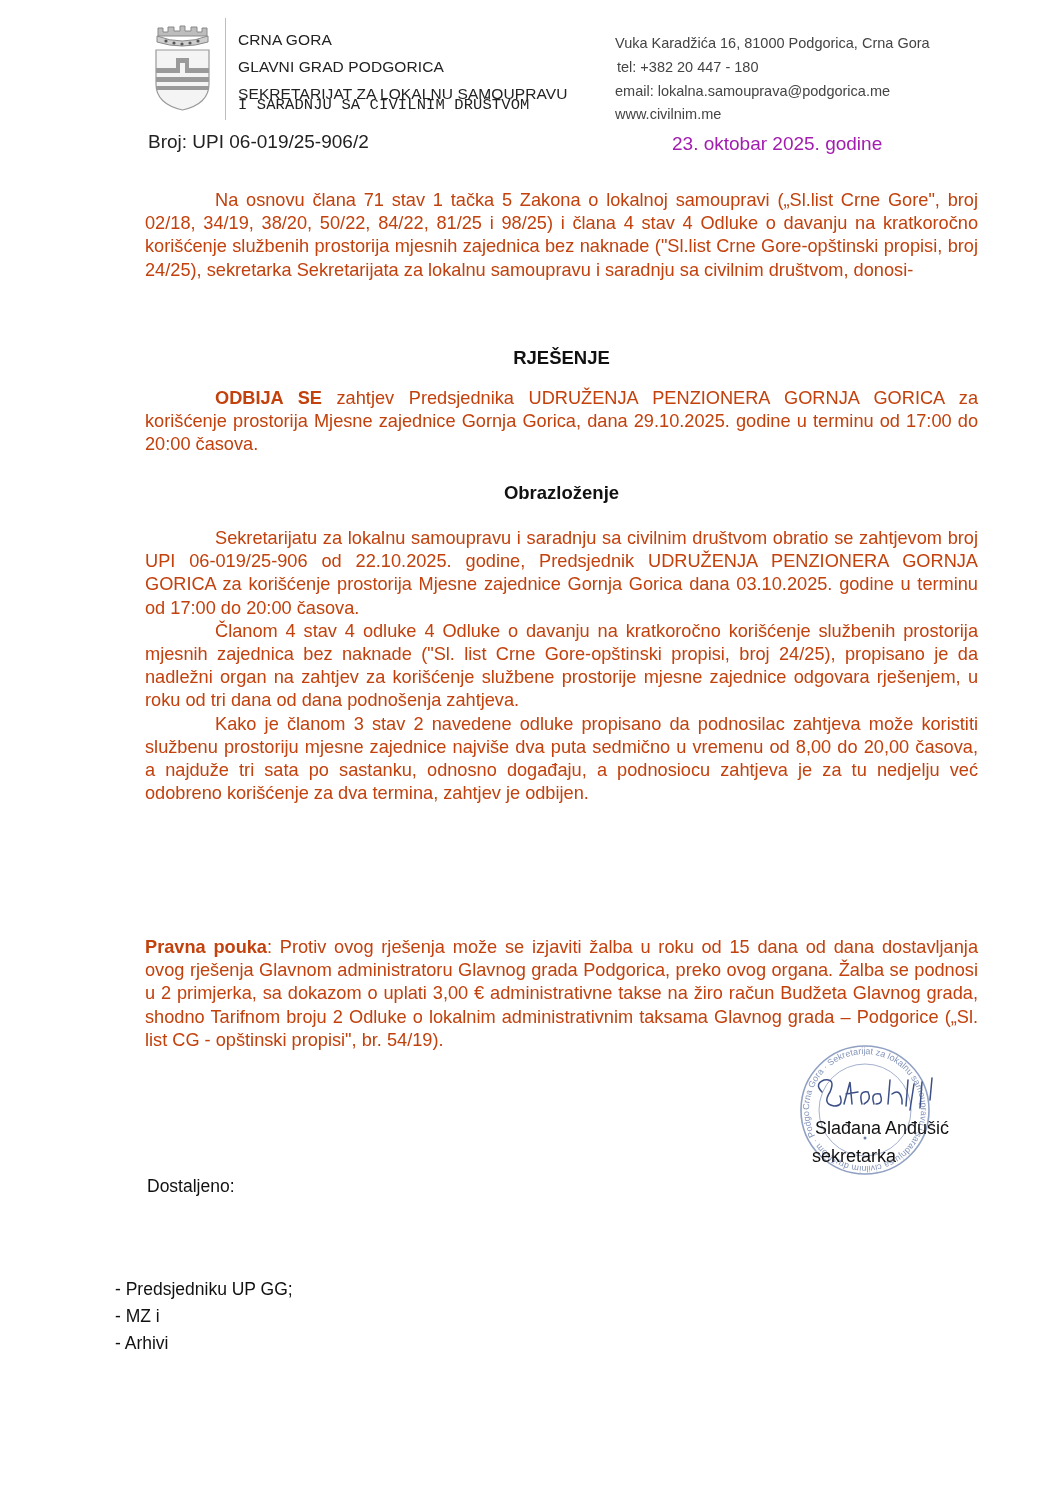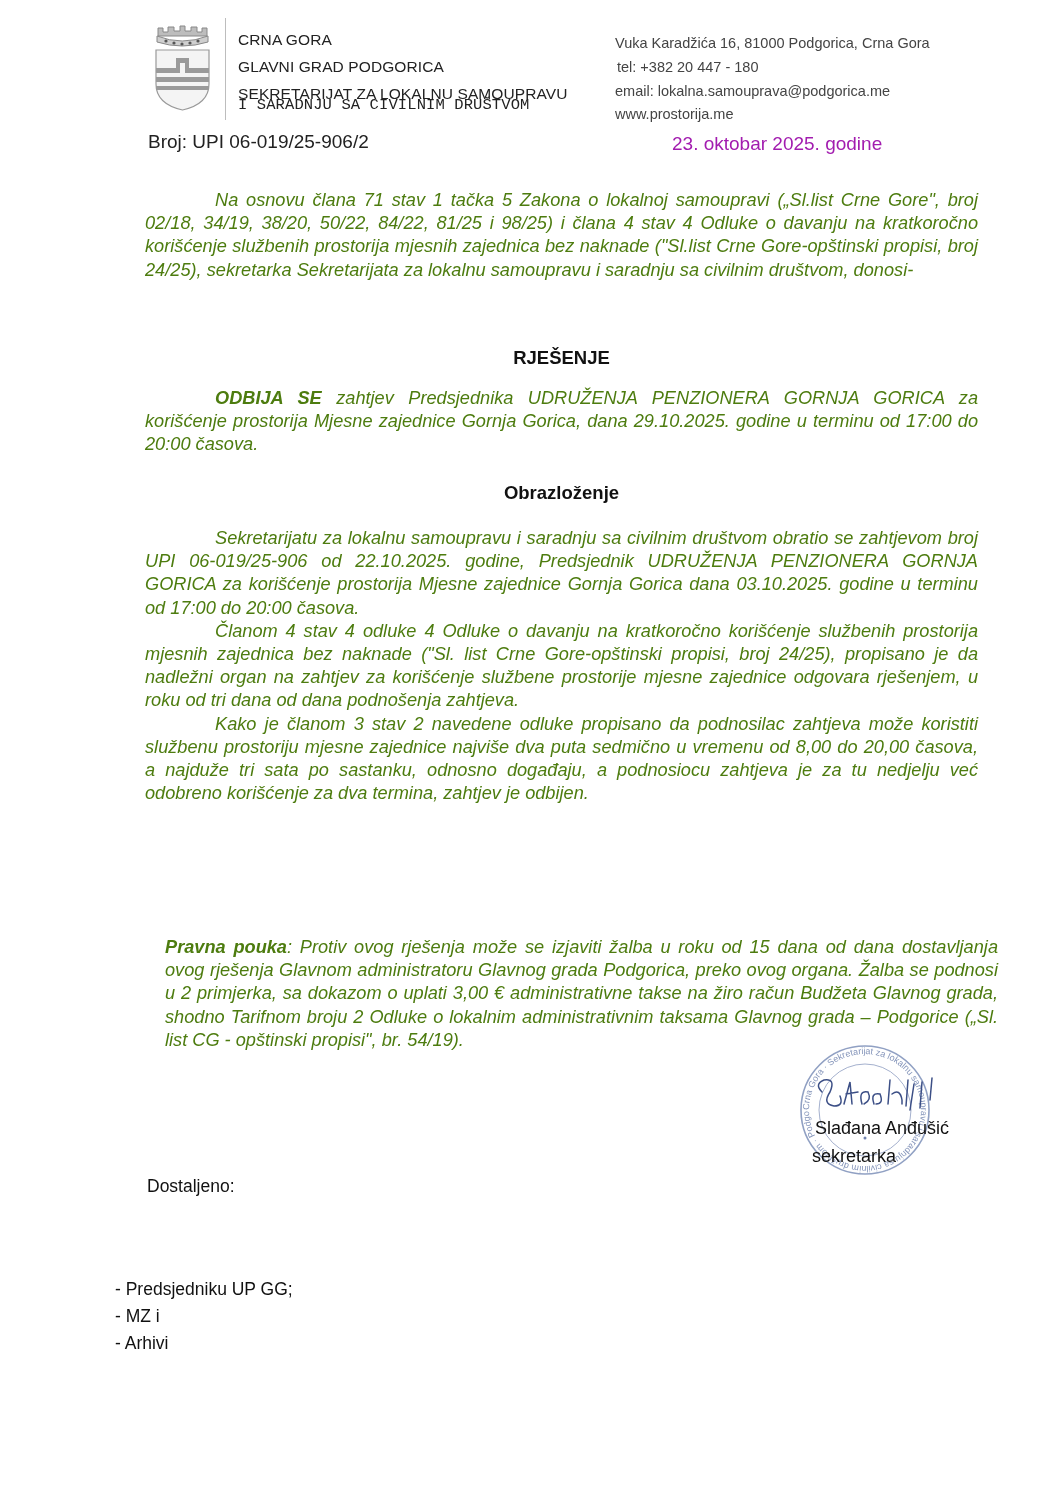--- a/index.html
+++ b/index.html
@@ -6,21 +6,21 @@
   body { width: 1058px; height: 1497px; position: relative; overflow: hidden; color: #111; font-family: "Liberation Sans", sans-serif; }
   .abs { position: absolute; }
   
   .crest { left: 152px; top: 22px; width: 60px; height: 90px; }
   .vline { left: 225px; top: 18px; width: 1px; height: 102px; background: #bdbdbd; }
   .org { left: 238px; font-size: 15.5px; color: #222; letter-spacing: 0.1px; }
   .contact { left: 615px; font-size: 14.5px; color: #444; }
   .broj { left: 148px; top: 131px; font-size: 19px; color: #222; }
   .datum { left: 672px; top: 133px; font-size: 19px; color: #a21caf; }
   
-  .txt { font-family: "Liberation Sans Narrow", "Liberation Sans", sans-serif; font-size: 18.2px; line-height: 23.2px; text-align: justify; color: #4d7c0f; font-style: italic; }
+  .txt { font-family: "Liberation Sans Narrow", "Liberation Sans", sans-serif; font-size: 18.2px; line-height: 23.2px; text-align: justify; color: #c2410c; }
   .para { left: 145px; width: 833px; }
   .indent { text-indent: 70px; }
   .center { left: 145px; width: 833px; text-align: center; font-weight: bold; font-size: 18.5px; }
   .bold { font-weight: bold; }
   
   .stamp { left: 790px; top: 1040px; width: 150px; height: 140px; }
   .sigtext { font-size: 18px; color: #111; }
   .dost { font-size: 17.5px; color: #111; }
 </style>
 </head>
@@ -47,42 +47,42 @@
 <div class="abs vline"></div>
 
 <div class="abs org" style="top:31px;">CRNA GORA</div>
 <div class="abs org" style="top:58px;">GLAVNI GRAD PODGORICA</div>
 <div class="abs org" style="top:85px;">SEKRETARIJAT ZA LOKALNU SAMOUPRAVU</div>
 <div class="abs org" style="top:96px;font-family:Liberation Mono, monospace;">I SARADNJU SA CIVILNIM DRUŠTVOM</div>
 
 <div class="abs contact" style="top:35px;">Vuka Karadžića 16, 81000 Podgorica, Crna Gora</div>
 <div class="abs contact" style="top:59px; left:617px;">tel: +382 20 447 - 180</div>
 <div class="abs contact" style="top:83px;">email: lokalna.samouprava@podgorica.me</div>
-<div class="abs contact" style="top:106px;">www.prostorija.me</div>
+<div class="abs contact" style="top:106px;">www.civilnim.me</div>
 
 <div class="abs broj">Broj: UPI 06-019/25-906/2</div>
 <div class="abs datum">23. oktobar 2025. godine</div>
 
 <div class="abs txt para indent" style="top:189px;">Na osnovu člana 71 stav 1 tačka 5 Zakona o lokalnoj samoupravi („Sl.list Crne Gore", broj  02/18, 34/19, 38/20, 50/22, 84/22, 81/25 i 98/25) i člana 4 stav 4  Odluke o davanju na kratkoročno korišćenje službenih prostorija mjesnih zajednica bez naknade ("Sl.list Crne Gore-opštinski propisi, broj 24/25), sekretarka Sekretarijata za lokalnu samoupravu i saradnju sa civilnim društvom, donosi-</div>
 
 <div class="abs center" style="top:337px;margin-top:10px;">RJEŠENJE</div>
 
 <div class="abs txt para indent" style="top:387px;">
   <span class="bold">ODBIJA SE</span><span> zahtjev Predsjednika UDRUŽENJA PENZIONERA GORNJA GORICA  za korišćenje  prostorija Mjesne zajednice Gornja Gorica, dana 29.10.2025. godine u terminu od 17:00 do 20:00 časova.</span>
 </div>
 
 <div class="abs center" style="top:482px;">Obrazloženje</div>
 
 <div class="abs txt para" style="top:527px;">
   <div class="indent">Sekretarijatu za lokalnu samoupravu i saradnju sa civilnim društvom obratio se zahtjevom broj UPI 06-019/25-906 od 22.10.2025. godine, Predsjednik UDRUŽENJA PENZIONERA GORNJA GORICA za korišćenje  prostorija Mjesne zajednice Gornja Gorica dana 03.10.2025. godine u terminu od 17:00 do 20:00 časova.</div>
   <div class="indent">Članom 4 stav 4 odluke 4  Odluke o davanju na kratkoročno korišćenje službenih prostorija mjesnih zajednica bez naknade ("Sl. list Crne Gore-opštinski propisi, broj 24/25), propisano je da nadležni organ na zahtjev za korišćenje službene prostorije mjesne zajednice odgovara rješenjem, u roku od tri dana od dana podnošenja zahtjeva.</div>
   <div class="indent">Kako je članom 3 stav 2 navedene odluke propisano da podnosilac zahtjeva može koristiti službenu prostoriju mjesne zajednice najviše dva puta sedmično u vremenu od 8,00 do 20,00 časova, a najduže tri sata po sastanku, odnosno događaju, a podnosiocu zahtjeva je za tu nedjelju već odobreno korišćenje za dva termina, zahtjev je odbijen.</div>
 </div>
 
-<div class="abs txt para" style="top:936px;margin-left:20px;">
+<div class="abs txt para" style="top:936px;">
   <span class="bold">Pravna pouka</span><span>: Protiv ovog rješenja može se izjaviti žalba u roku od 15 dana od dana dostavljanja ovog rješenja Glavnom administratoru Glavnog grada Podgorica, preko ovog organa. Žalba se podnosi u 2 primjerka, sa dokazom o uplati 3,00 € administrativne takse na žiro račun Budžeta Glavnog grada, shodno Tarifnom broju 2 Odluke o lokalnim administrativnim taksama Glavnog grada – Podgorice („Sl. list CG - opštinski propisi", br. 54/19).</span>
 </div>
 
 <div class="abs stamp">
   <svg width="150" height="140" viewBox="0 0 150 140">
     <circle cx="75" cy="70" r="64" fill="none" stroke="#7d8fb8" stroke-width="1.6" opacity="0.85"></circle>
     <circle cx="75" cy="70" r="46" fill="none" stroke="#7d8fb8" stroke-width="1" opacity="0.7"></circle>
     <defs>
       <path id="stampArc" d="M 75 70 m -56 0 a 56 56 0 1 1 112 0 a 56 56 0 1 1 -112 0"></path>
     </defs>

